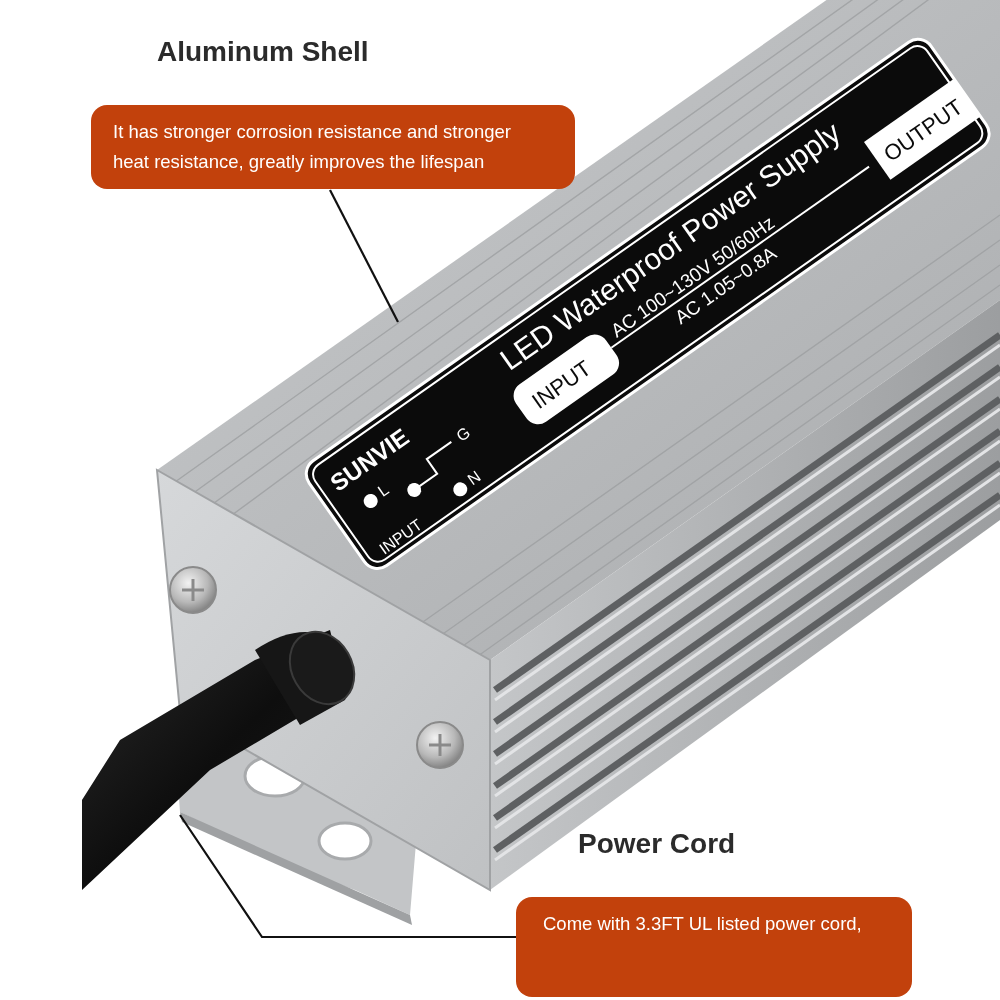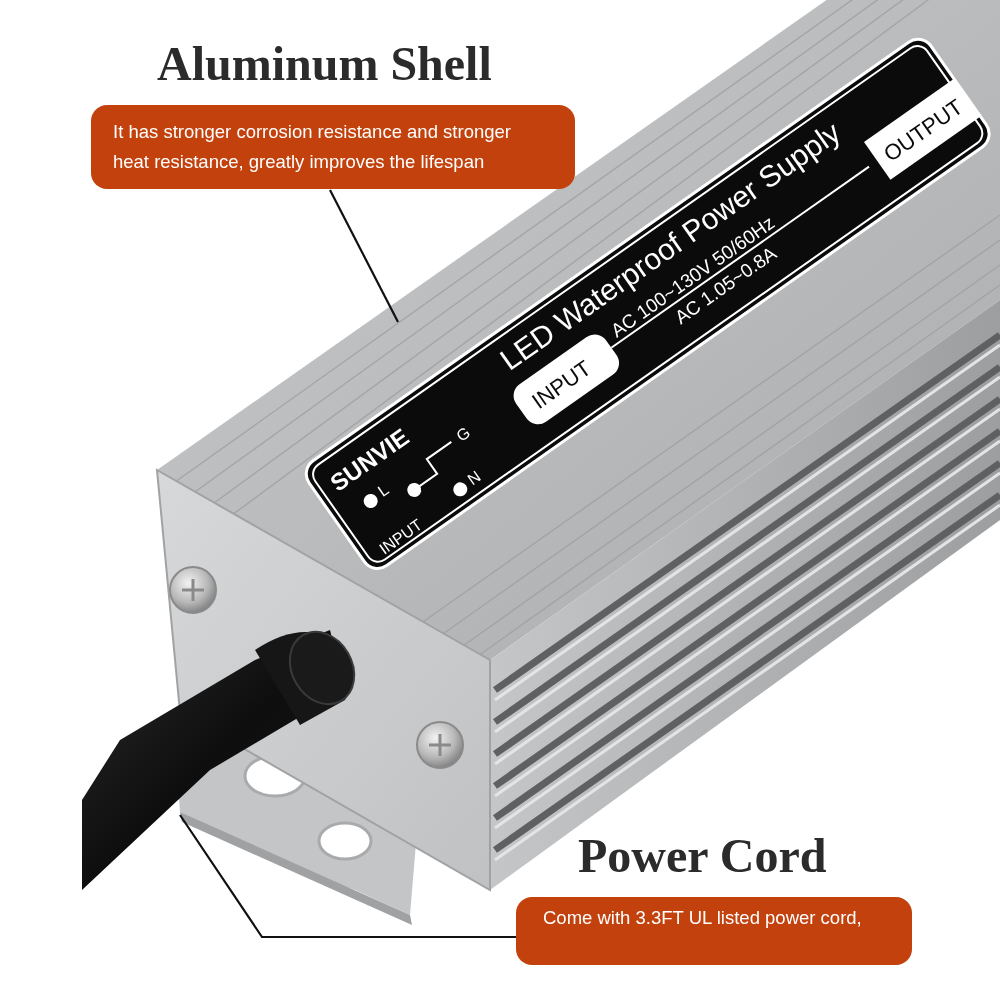--- a/index.html
+++ b/index.html
@@ -1,20 +1,20 @@
 <!DOCTYPE html>
 <html><head>
   <meta charset="utf-8">
   <style>
     html, body { margin: 0; padding: 0; background: #ffffff; }
     body { width: 1000px; height: 1000px; position: relative; overflow: hidden; font-family: "Liberation Sans", sans-serif; }
     .stage { position: absolute; left: 0; top: 0; width: 1000px; height: 1000px; }
     .heading {
-      position: absolute; font-family: Liberation Serif, serif; font-weight: bold;
-      color: #2b2b2b; font-size: 48px; letter-spacing: 0px; white-space: nowrap;
+      position: absolute; font-family: Liberation Sans, sans-serif; font-weight: bold;
+      color: #2b2b2b; font-size: 28px; letter-spacing: 0px; white-space: nowrap;
     }
     .bubble {
       position: absolute; background: #c2410c; color: #ffffff; border-radius: 16px;
       font-family: "Liberation Sans", sans-serif; font-size: 18.5px; line-height: 30px;
       box-sizing: border-box; padding: 16px 22px;
     }
     .bubble .line { display: block; white-space: nowrap; }
     svg text { font-family: "Liberation Sans", sans-serif; }
   </style>
 </head>
@@ -138,17 +138,17 @@
     <polyline points="180,815 262,937 516,937" fill="none" stroke="#111111" stroke-width="2.2"></polyline>
   </svg>
 
   <div class="heading" style="left:157px; top:36px;">Aluminum Shell</div>
   <div class="bubble" style="left:91px; top:105px; width:484px; height:84px; padding:12px 22px;">
     <span class="line">It has stronger corrosion resistance and stronger</span>
     <span class="line">heat resistance, greatly improves the lifespan</span>
   </div>
 
   <div class="heading" style="left:578px; top:828px;">Power Cord</div>
-  <div class="bubble" style="left:516px; top:897px; width:396px; height:68px; padding:6px 27px;">
+  <div class="bubble" style="left:516px; top:897px; width:396px; height:100px; padding:12px 27px;">
     <span class="line">Come with 3.3FT UL listed power cord,</span>
   </div>
 
 </div>
 
 </body></html>

